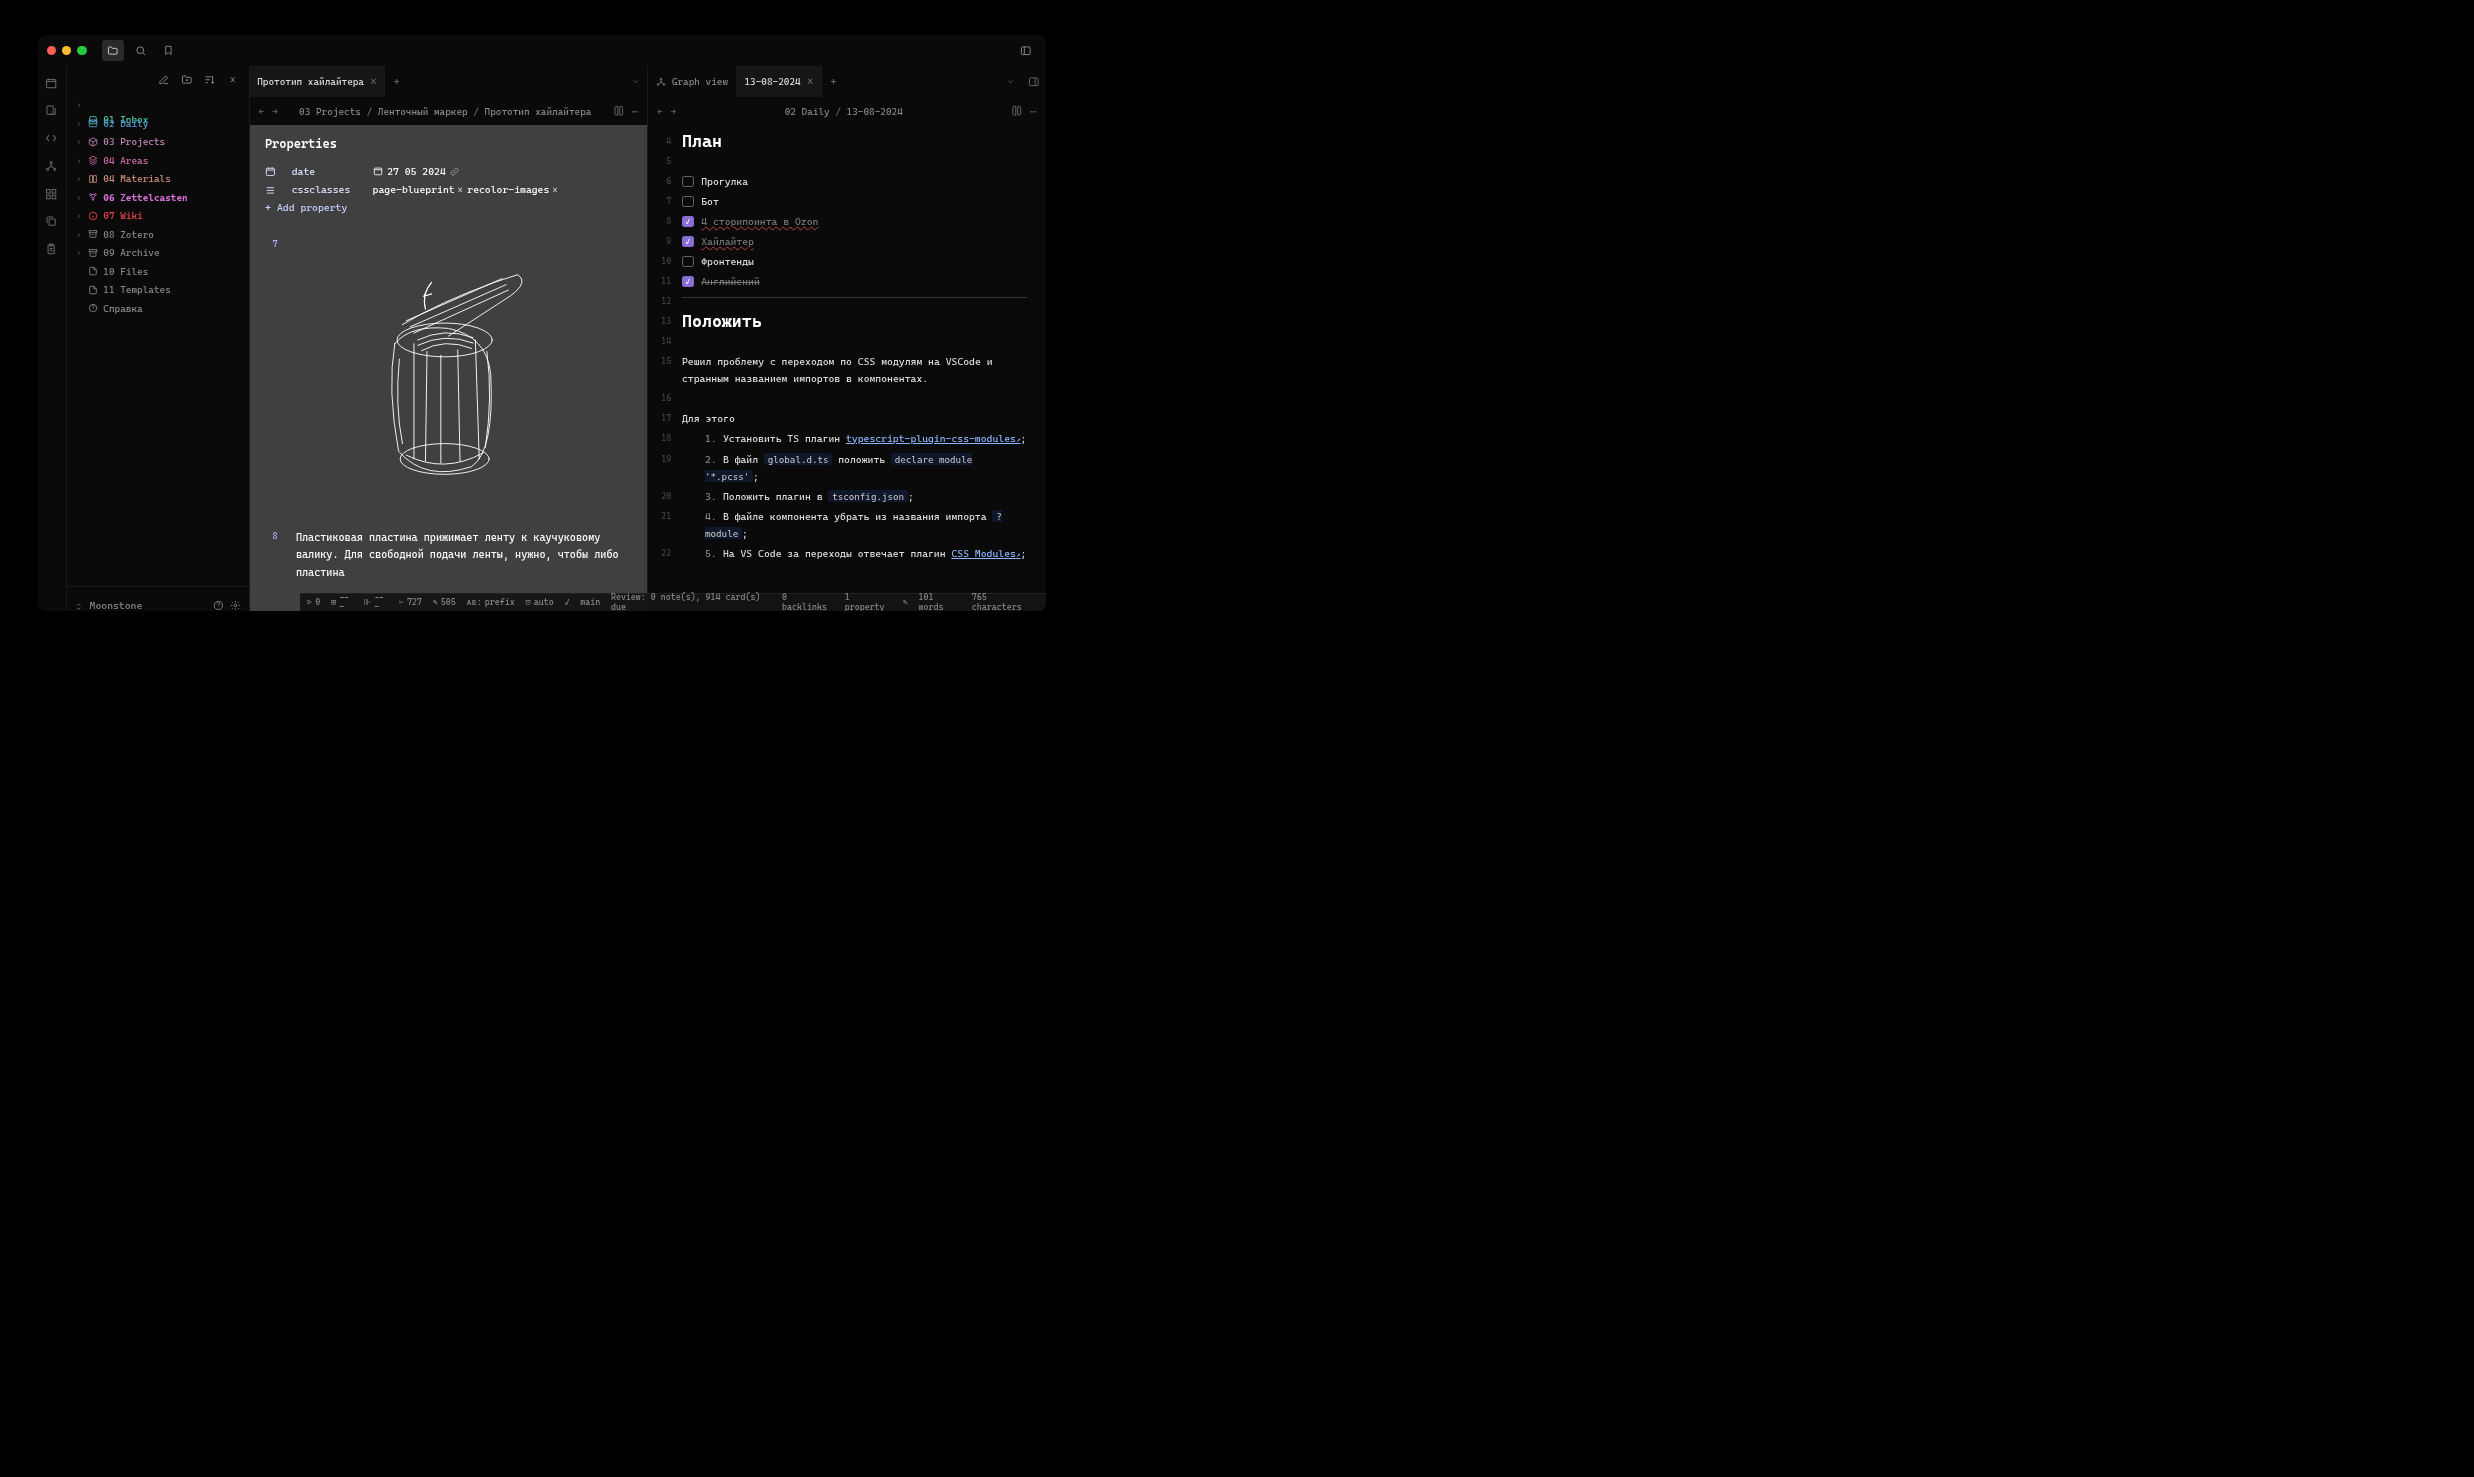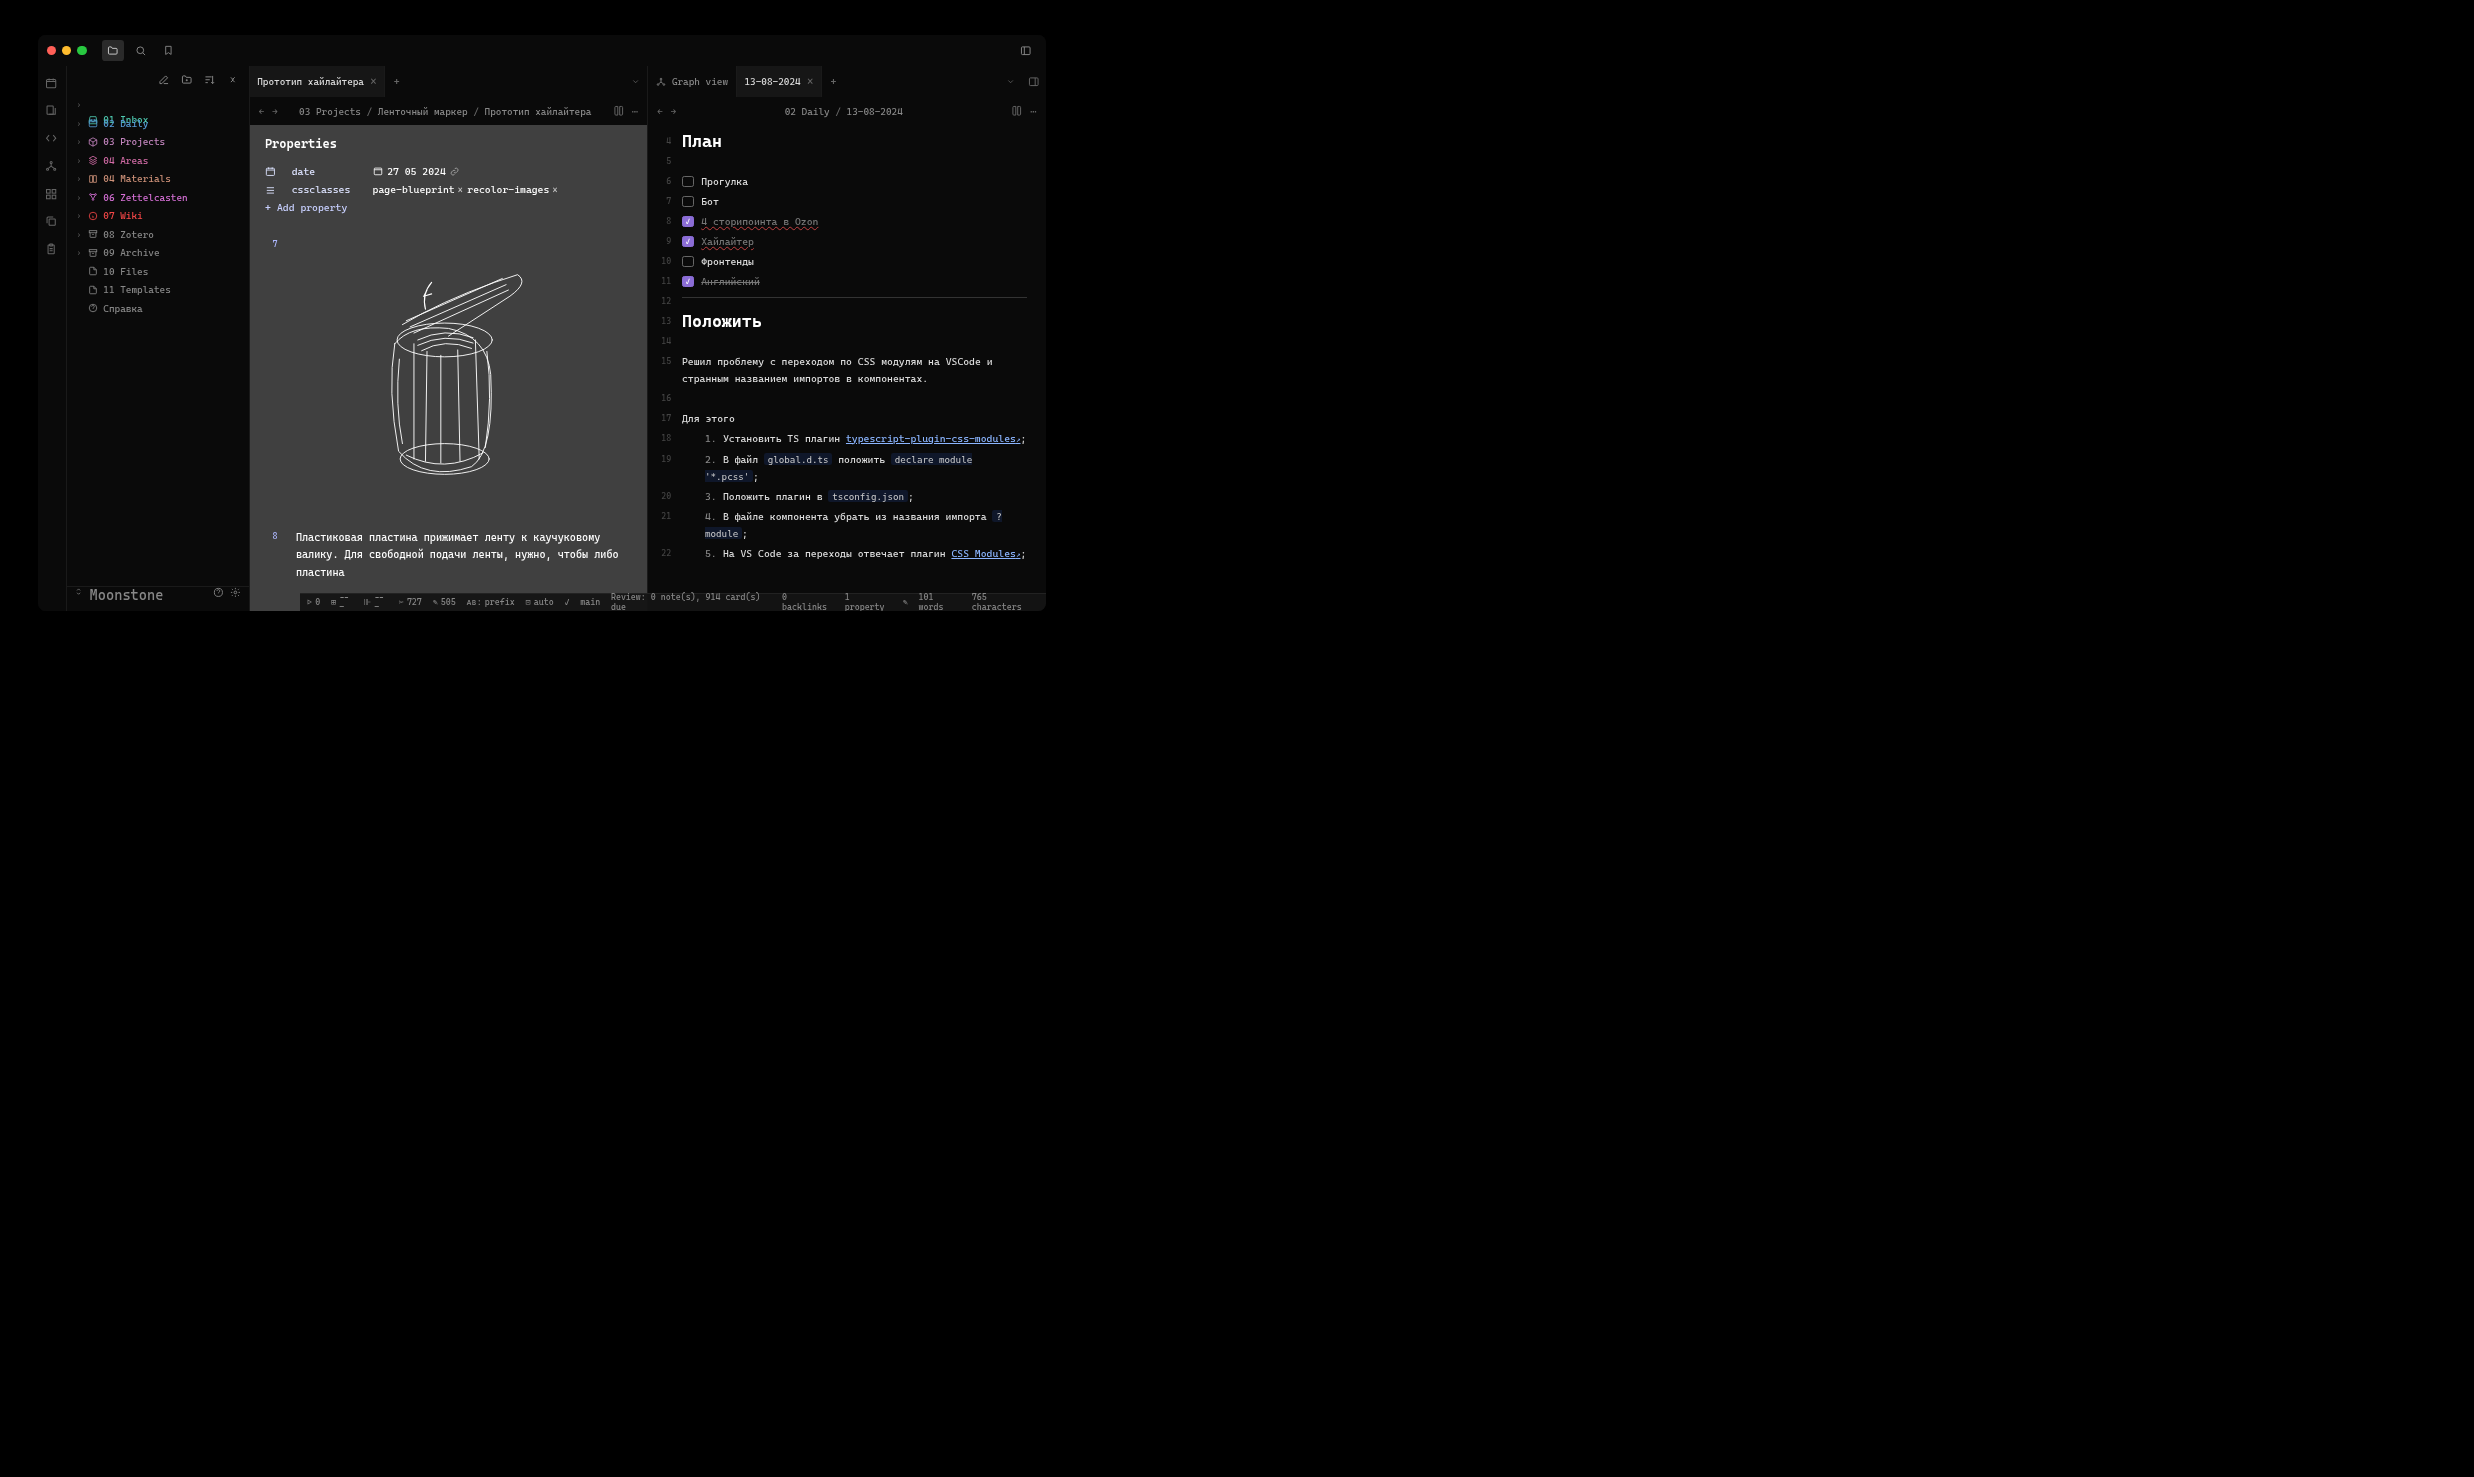--- a/index.html
+++ b/index.html
@@ -104,33 +104,33 @@
 .chev {
   width: 9.2px; color: #555; font-size: 7.7px;
   display: flex; justify-content: center;
 }
 .tree-icon { width: 10.8px; display: flex; justify-content: center; }
 .c-cyan { color: #4ec9b0; margin-top: 30px; }
 .c-blue { color: #569cd6; }
 .c-purple { color: #c586c0; }
 .c-pink { color: #d16ba5; }
 .c-orange { color: #ce9178; }
-.c-magenta { color: #d670d6; }
+.c-magenta { color: #d670d6; font-weight: bold; }
 .c-red { color: #f44747; }
 .c-gray { color: #888; }
 
 .sidebar-footer {
   height: 24.6px;
   display: flex;
-  align-items: flex-start;
+  align-items: flex-end;
   padding: 0 7.7px;
   gap: 6.2px;
   border-top: 0.8px solid #1a1a1a;
   color: #888;
-  font-size: 14px;
+  font-size: 10px;
 }
 .sidebar-footer .sp { flex: 1; }
 
 .main {
   flex: 1;
   display: flex;
   flex-direction: column;
   overflow: hidden;
 }
 .tabrow {

